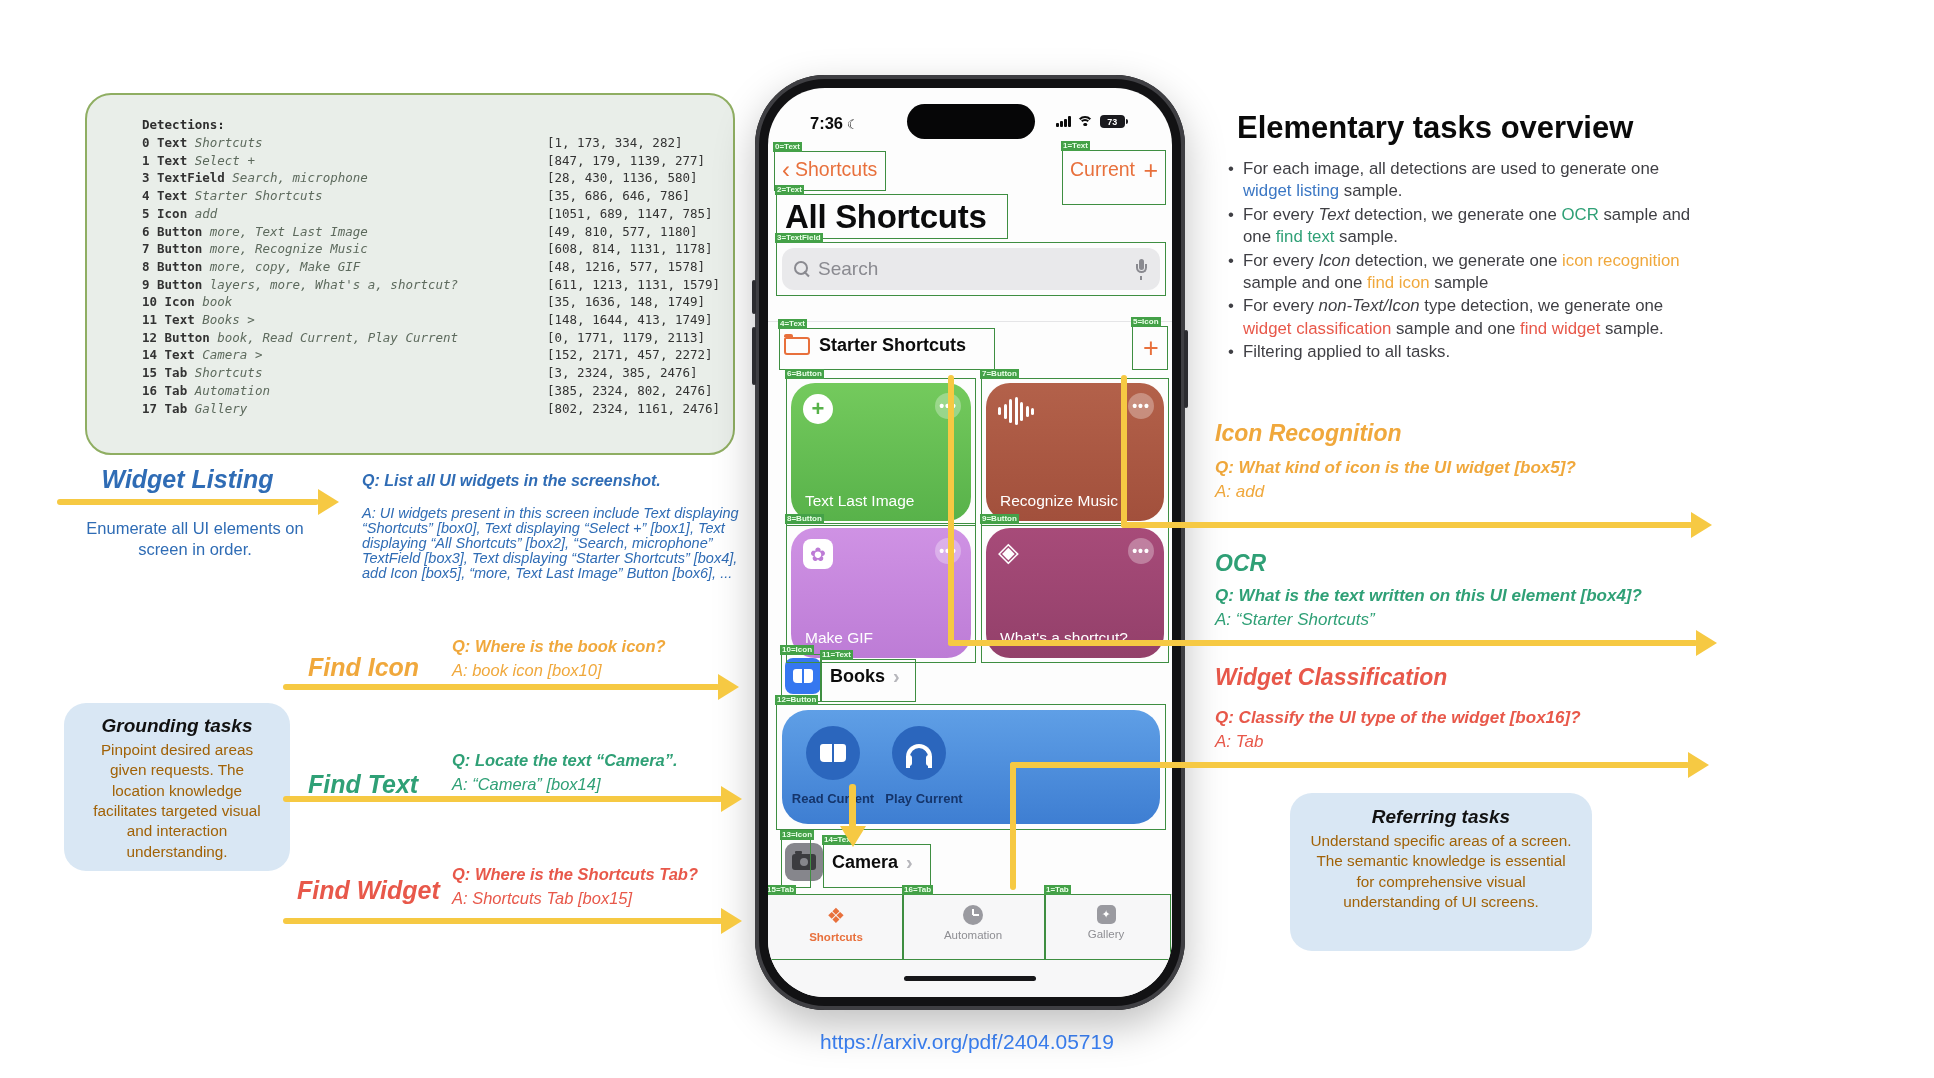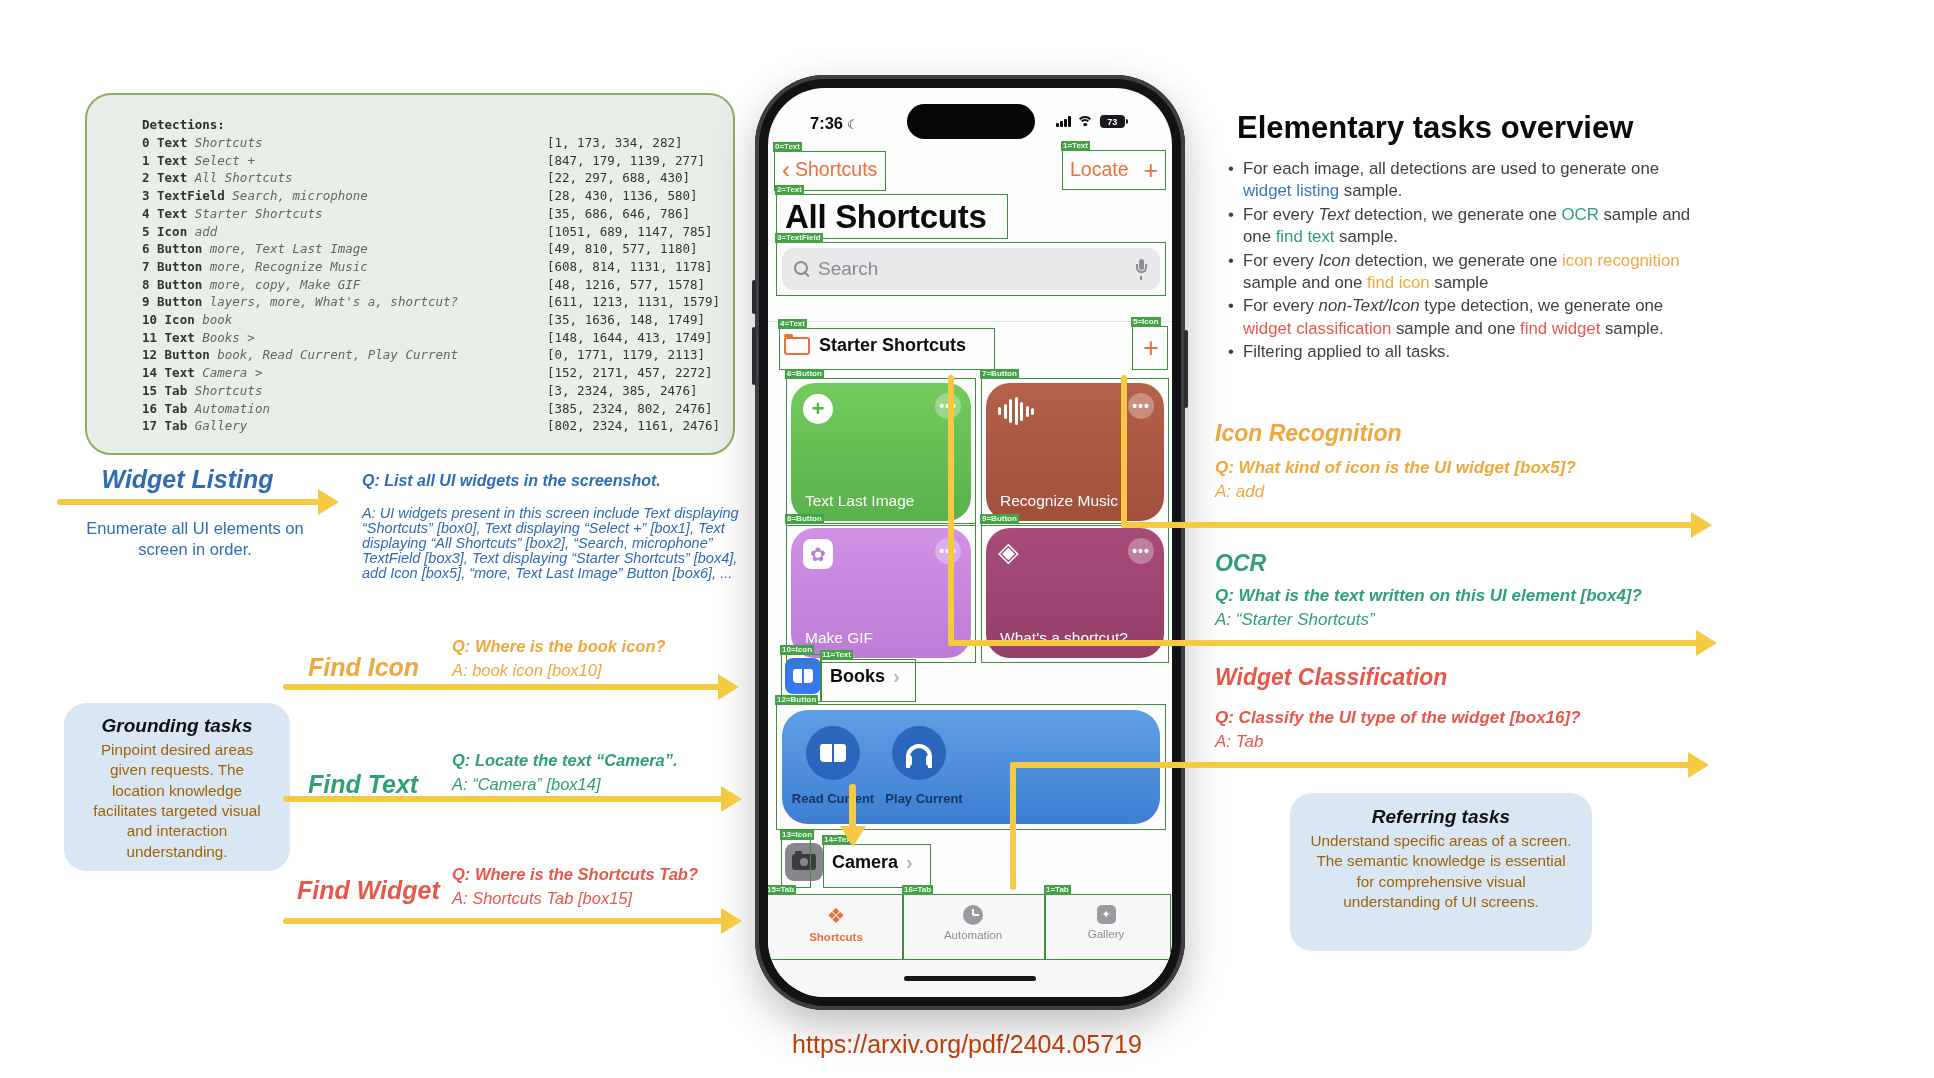--- a/index.html
+++ b/index.html
@@ -165,50 +165,49 @@
   .galic{width:19px;height:19px;border-radius:5px;background:#9a9aa0;color:#fff;font-size:11px;
          display:flex;align-items:center;justify-content:center}
   .tab .tl{font-size:11.5px;color:#8e8e93}
   .tab-sc .tl{color:#e8703c;font-weight:700}
   .homebar{position:absolute;left:136px;top:888px;width:132px;height:5px;border-radius:3px;background:#17171a}
   
   .det{position:absolute;border:1.6px solid #3e8e41;z-index:5;box-sizing:border-box}
   .tag{position:absolute;top:-10px;left:-2px;background:#44a148;color:#eaffe8;font-size:8px;
        font-weight:700;line-height:10px;padding:0 2px;white-space:nowrap;font-family:"Liberation Sans",sans-serif}
   .b0{left:6px;top:63px;width:112px;height:40px}
-  .b1{left:294px;top:62px;width:104px;height:40px}
+  .b1{left:294px;top:62px;width:104px;height:55px}
   .b2{left:8px;top:106px;width:232px;height:45px}
   .b3{left:8px;top:154px;width:390px;height:54px}
   .b4{left:11px;top:240px;width:216px;height:42px}
   .b5{left:364px;top:238px;width:36px;height:44px}
   .b6{left:18px;top:290px;width:190px;height:148px}
   .b7{left:213px;top:290px;width:188px;height:148px}
   .b8{left:18px;top:435px;width:190px;height:140px}
   .b9{left:213px;top:435px;width:188px;height:140px}
   .b10{left:13px;top:566px;width:40px;height:48px}
   .b11{left:53px;top:571px;width:95px;height:43px}
   .b12{left:8px;top:616px;width:390px;height:126px}
   .b13{left:13px;top:751px;width:30px;height:49px}
   .b14{left:55px;top:756px;width:108px;height:44px}
   .b15{left:-2px;top:806px;width:137px;height:66px}
   .b16{left:135px;top:806px;width:142px;height:66px}
   .b17{left:277px;top:806px;width:126px;height:66px}
-  .caption{position:absolute;left:0;right:0;top:1030px;text-align:center;font-size:25px;color:#c2410c}
+  .caption{position:absolute;left:0;right:0;top:1030px;text-align:center;font-size:21px;color:#3b82f6}
 </style>
 </head>
 <body>
 
 <div class="fig">
 
   <div class="dpanel">
     <div class="dtitle">Detections:</div>
     <div>
         <div class="drow"><span class="dmain"><span class="didx">0 </span><span class="dtype">Text </span><span class="dlabel">Shortcuts</span></span><span class="dcoords">[1, 173, 334, 282]</span></div>
         <div class="drow"><span class="dmain"><span class="didx">1 </span><span class="dtype">Text </span><span class="dlabel">Select +</span></span><span class="dcoords">[847, 179, 1139, 277]</span></div>
-        <div class="drow"><span class="dmain"><span class="didx">2 </span><span class="dtype">Text </span><span class="dlabel">All Shortcuts</span></span><span class="dcoords">[22, 297, 688, 430]</span></div>
         <div class="drow"><span class="dmain"><span class="didx">3 </span><span class="dtype">TextField </span><span class="dlabel">Search, microphone</span></span><span class="dcoords">[28, 430, 1136, 580]</span></div>
         <div class="drow"><span class="dmain"><span class="didx">4 </span><span class="dtype">Text </span><span class="dlabel">Starter Shortcuts</span></span><span class="dcoords">[35, 686, 646, 786]</span></div>
         <div class="drow"><span class="dmain"><span class="didx">5 </span><span class="dtype">Icon </span><span class="dlabel">add</span></span><span class="dcoords">[1051, 689, 1147, 785]</span></div>
         <div class="drow"><span class="dmain"><span class="didx">6 </span><span class="dtype">Button </span><span class="dlabel">more, Text Last Image</span></span><span class="dcoords">[49, 810, 577, 1180]</span></div>
         <div class="drow"><span class="dmain"><span class="didx">7 </span><span class="dtype">Button </span><span class="dlabel">more, Recognize Music</span></span><span class="dcoords">[608, 814, 1131, 1178]</span></div>
         <div class="drow"><span class="dmain"><span class="didx">8 </span><span class="dtype">Button </span><span class="dlabel">more, copy, Make GIF</span></span><span class="dcoords">[48, 1216, 577, 1578]</span></div>
         <div class="drow"><span class="dmain"><span class="didx">9 </span><span class="dtype">Button </span><span class="dlabel">layers, more, What's a, shortcut?</span></span><span class="dcoords">[611, 1213, 1131, 1579]</span></div>
         <div class="drow"><span class="dmain"><span class="didx">10 </span><span class="dtype">Icon </span><span class="dlabel">book</span></span><span class="dcoords">[35, 1636, 148, 1749]</span></div>
         <div class="drow"><span class="dmain"><span class="didx">11 </span><span class="dtype">Text </span><span class="dlabel">Books &gt;</span></span><span class="dcoords">[148, 1644, 413, 1749]</span></div>
         <div class="drow"><span class="dmain"><span class="didx">12 </span><span class="dtype">Button </span><span class="dlabel">book, Read Current, Play Current</span></span><span class="dcoords">[0, 1771, 1179, 2113]</span></div>
@@ -338,21 +337,21 @@
         <span class="batt">
             <span>73</span>
           </span>
       </div>
 
       <div class="nav-back">
         <span class="chev-l">‹</span>
         <span class="t">Shortcuts</span>
       </div>
       <div class="nav-select">
-        <span class="t">Locate</span>
+        <span class="t">Current</span>
         <span class="p">+</span>
       </div>
 
       <div class="app-title">All Shortcuts</div>
 
       <div class="searchbar">
         <span class="mag"></span>
         <span class="search-text">Search</span>
         <span class="mic">
             <i></i>

